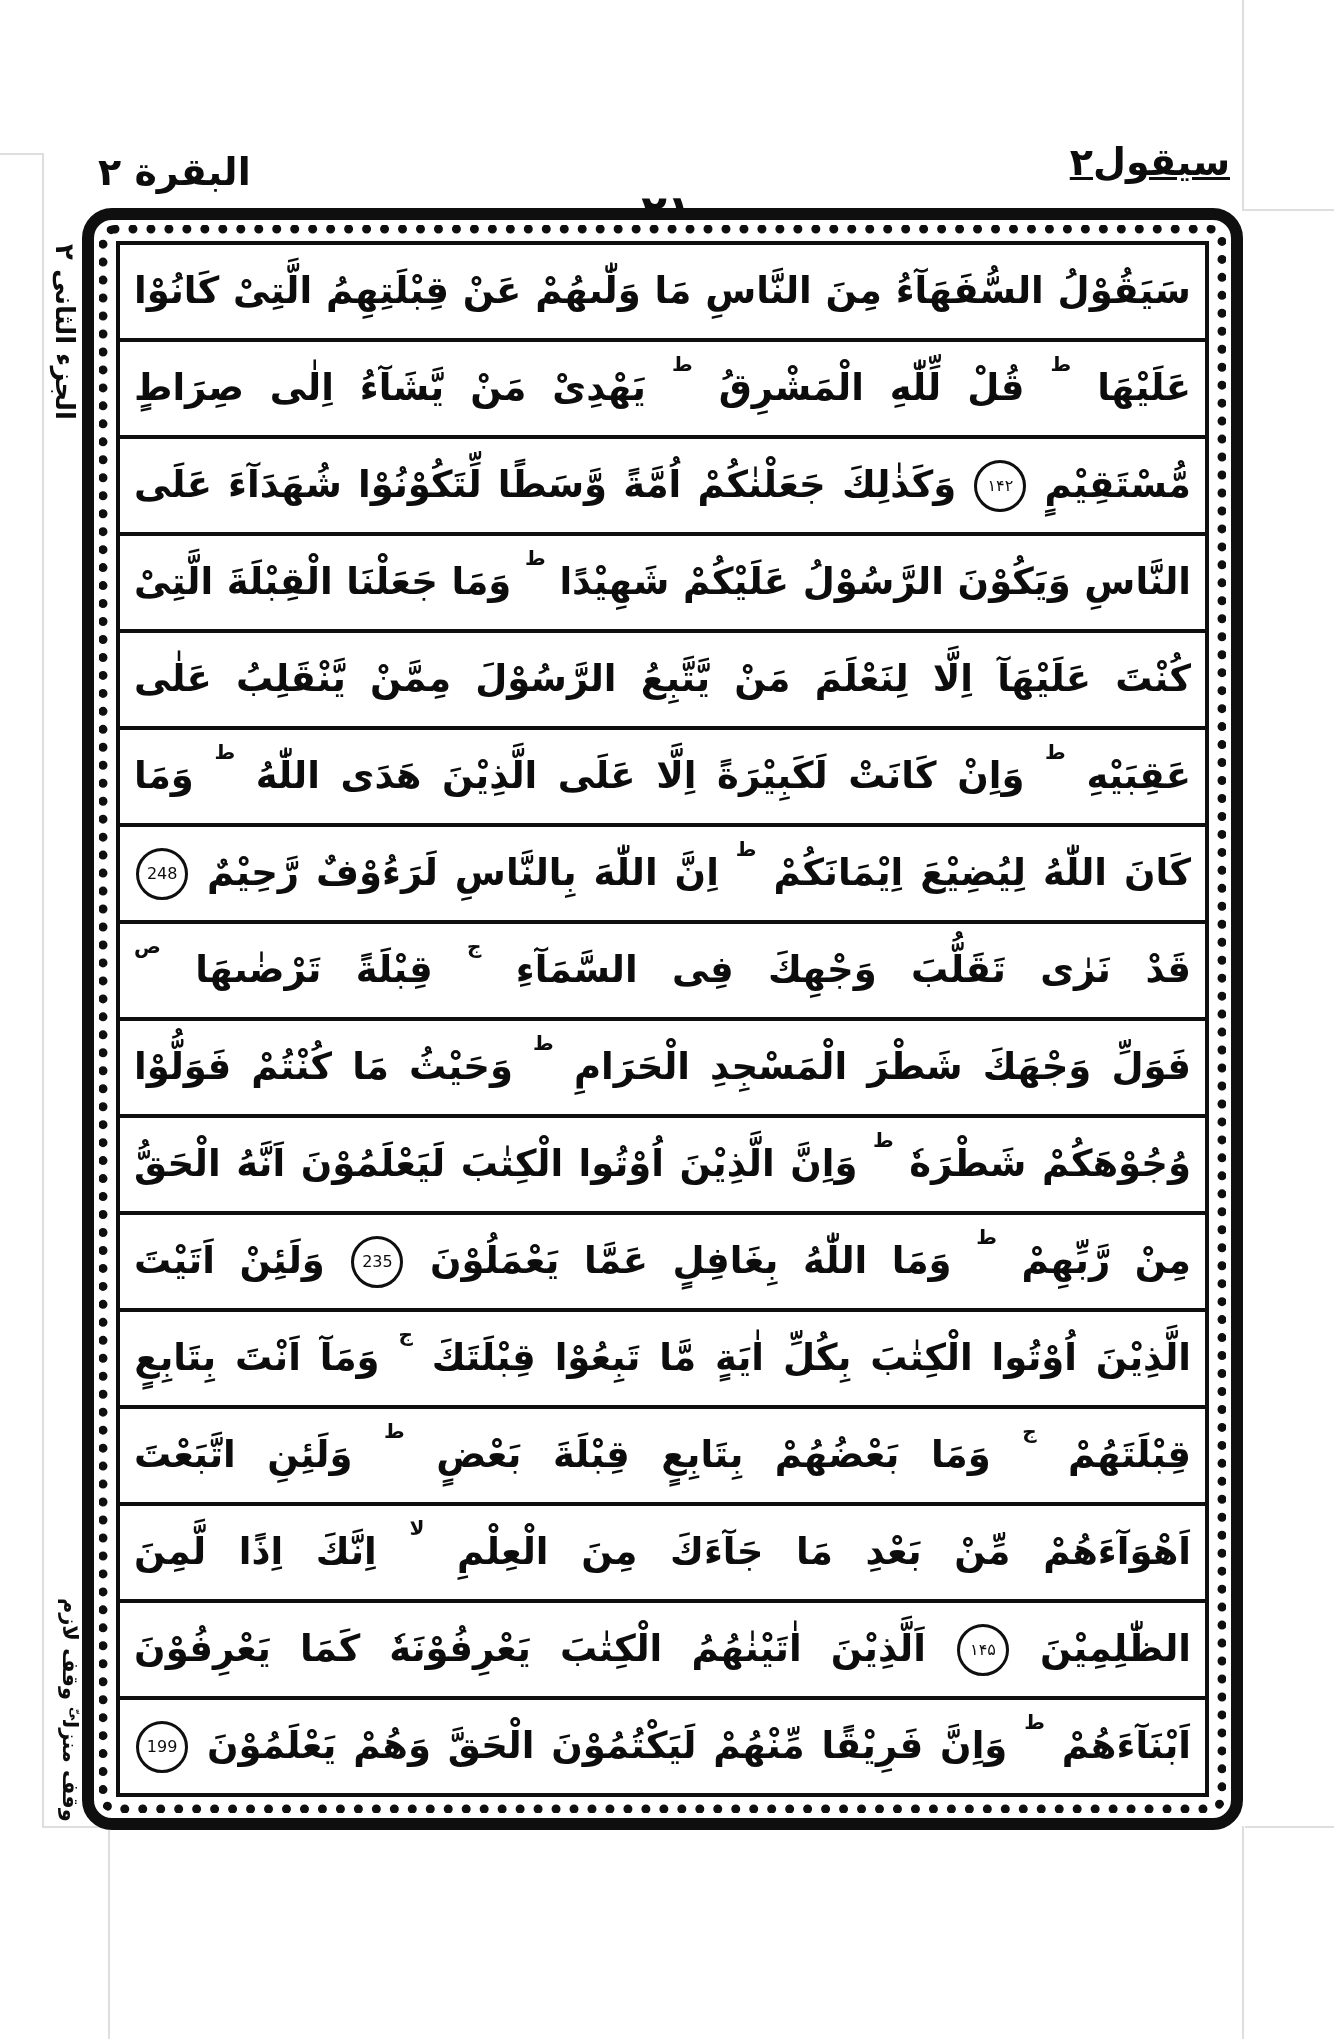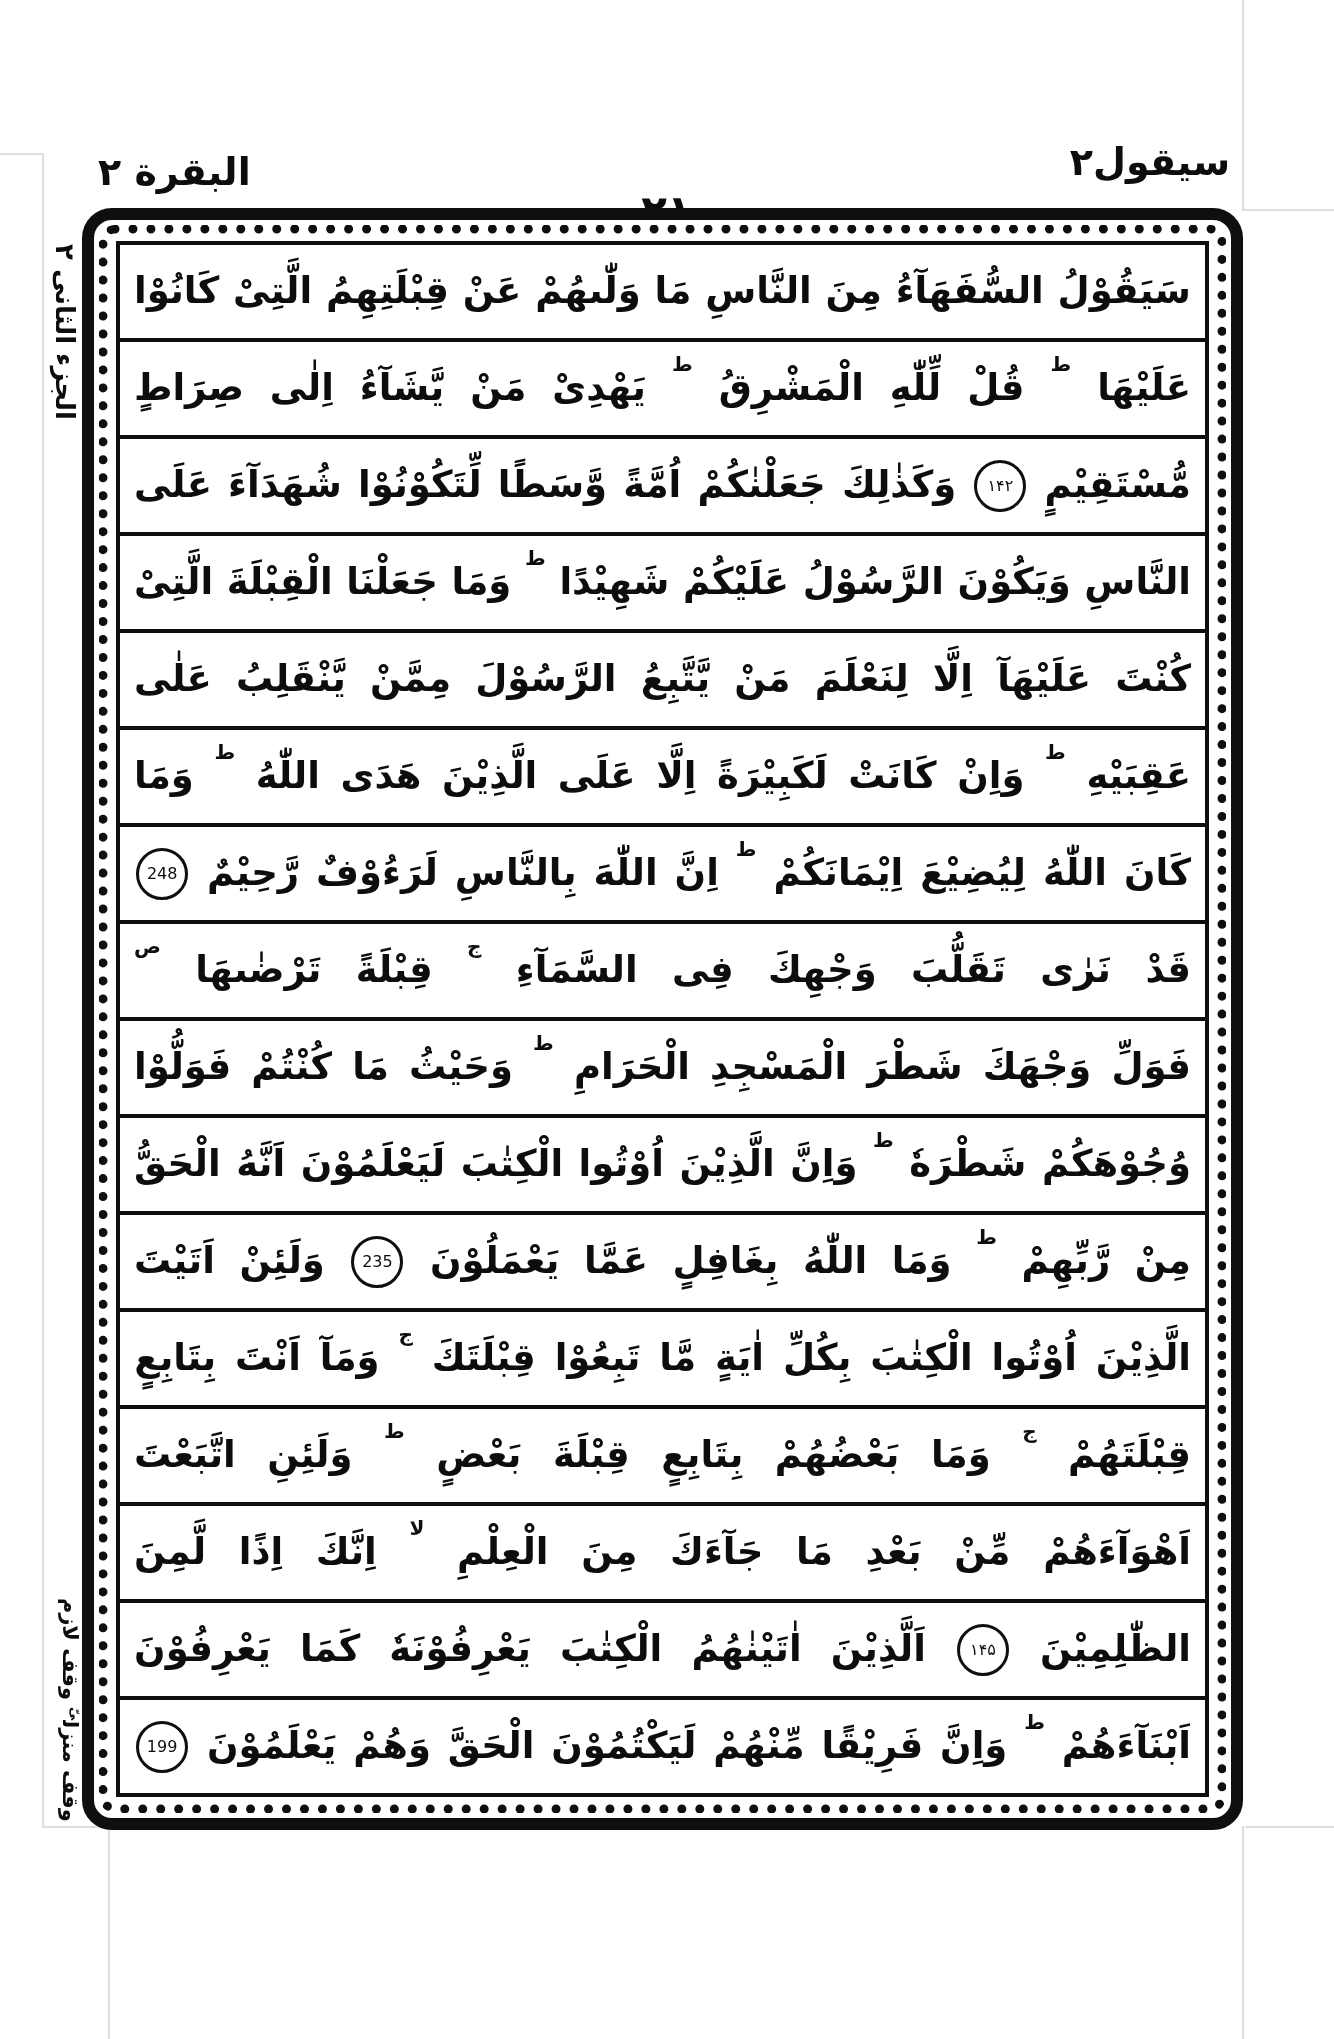--- a/index.html
+++ b/index.html
@@ -10,21 +10,21 @@
     background:#ffffff;
     font-family:"DejaVu Sans",sans-serif;
     color:#0d0d0d;
     overflow:hidden;
     direction:rtl;
   }
   
   .guide{position:absolute;background:#dedede;}
 
   
-  .hdr-right{position:absolute;top:140px;right:104px;font-size:38px;font-weight:bold;}
+  .hdr-right{position:absolute;top:140px;right:104px;font-size:38px;font-weight:bold;text-decoration:underline;}
   .hdr-center{position:absolute;top:146px;left:0;width:1334px;text-align:center;font-size:42px;font-weight:bold;letter-spacing:4px;margin-top:40px;}
   .hdr-left{position:absolute;top:140px;left:98px;font-size:38px;font-weight:bold;margin-top:10px;}
 
   
   .frame{
     position:absolute;left:82px;top:208px;width:1161px;height:1622px;
     border:12px solid #0f0f0f;border-radius:30px;padding:5px;
     background:#ffffff;
   }
   .frame-dotted{

